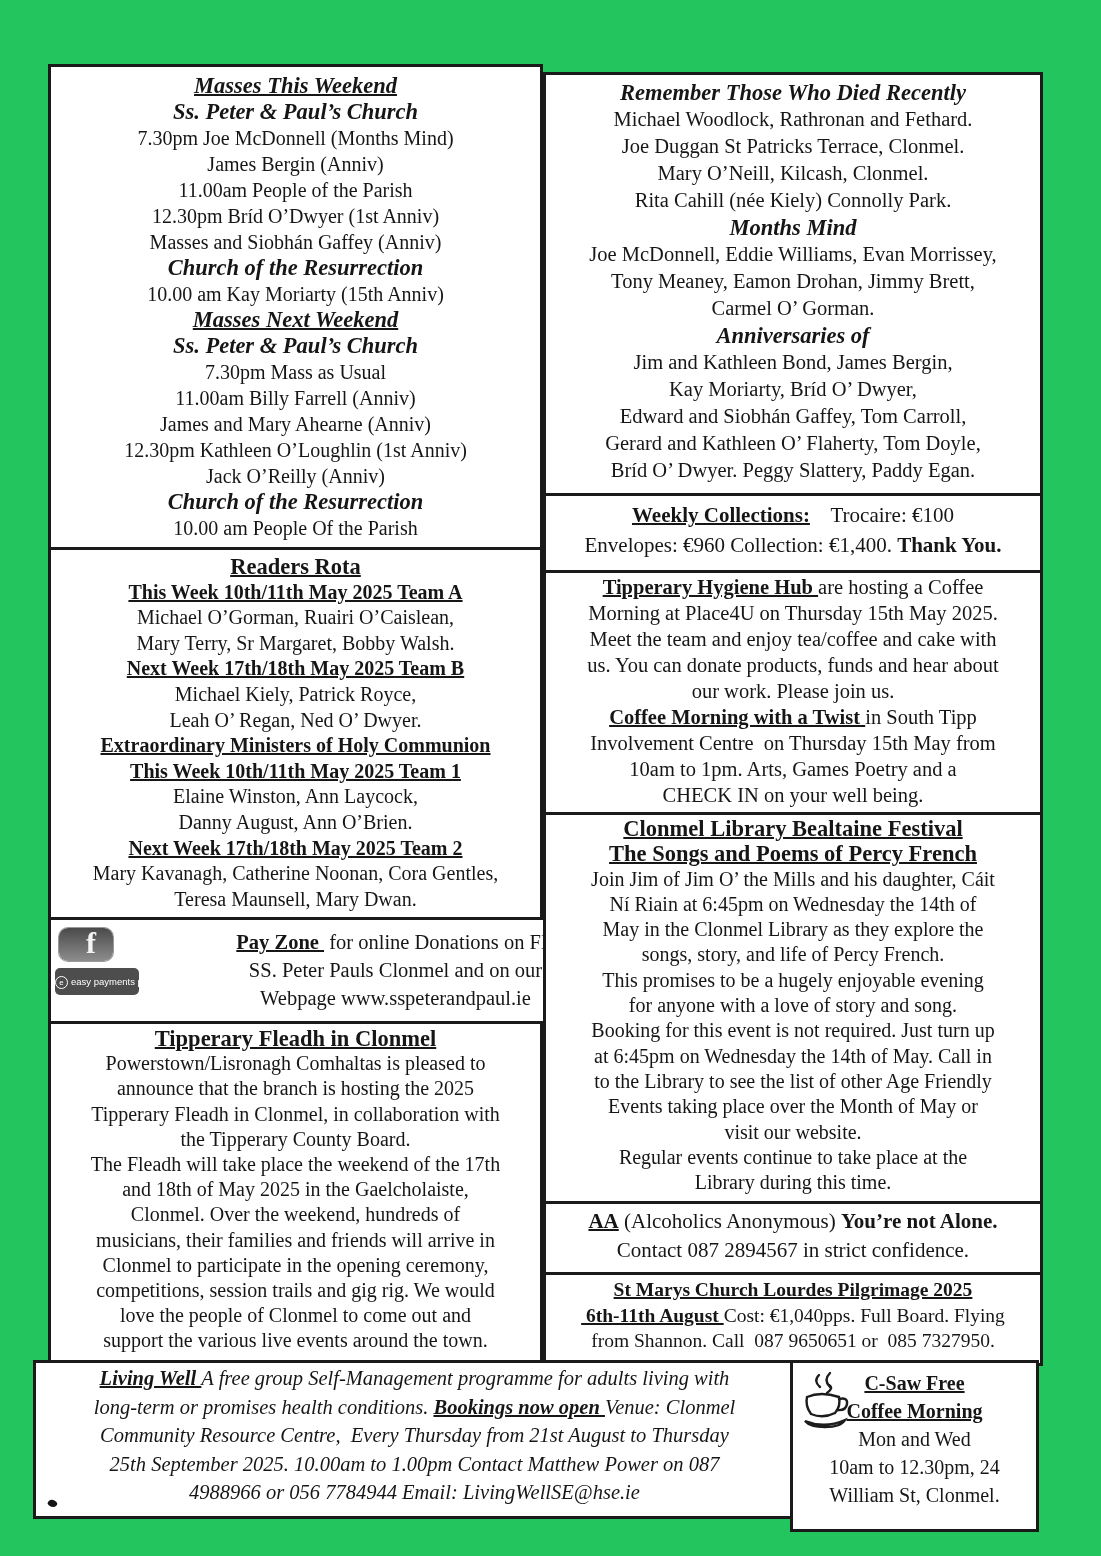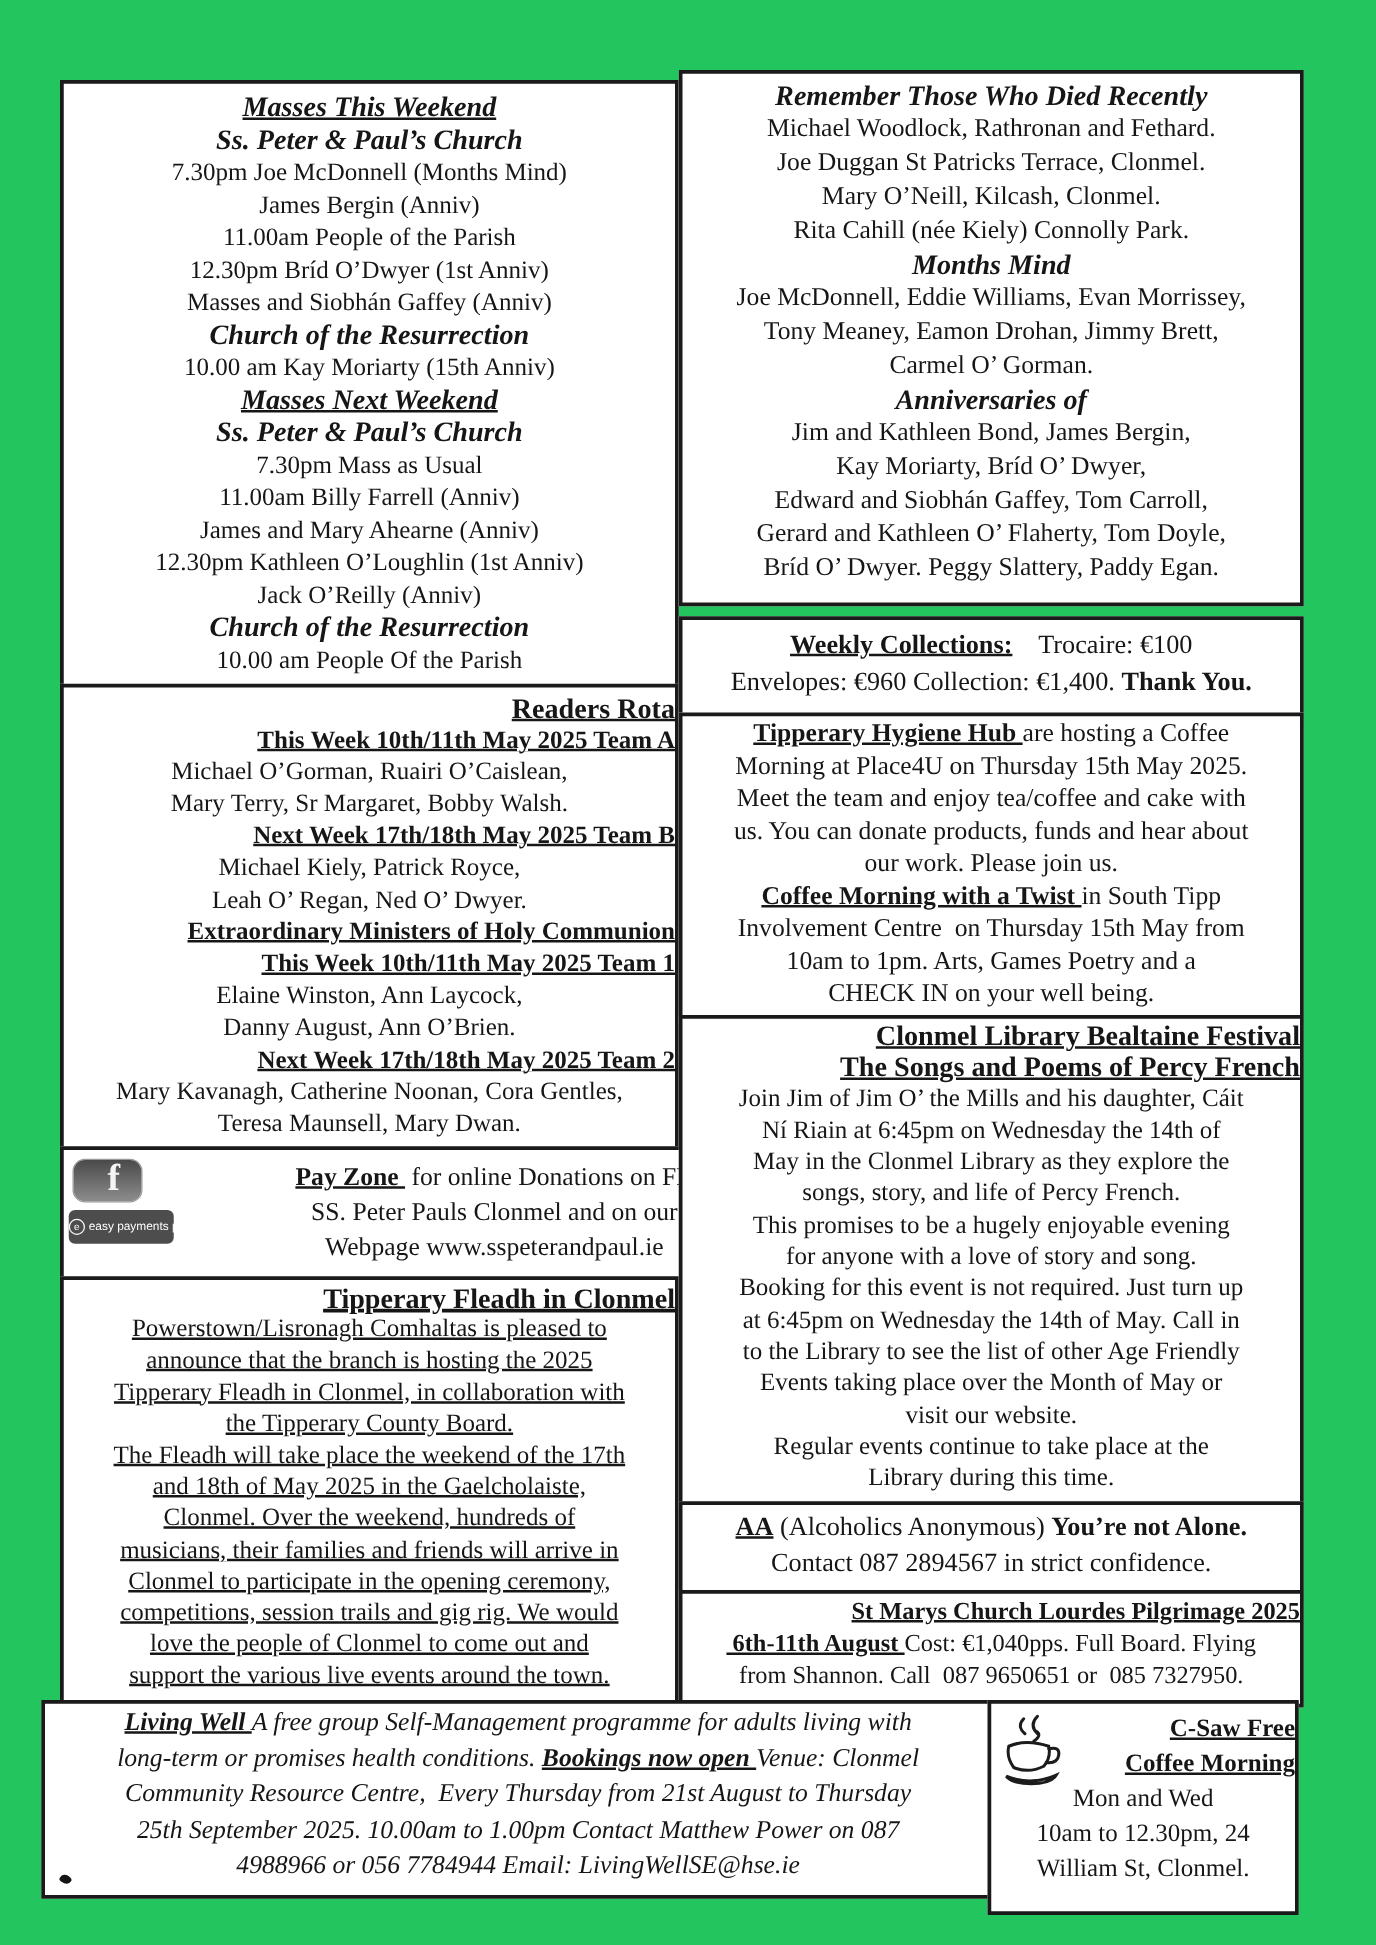--- a/index.html
+++ b/index.html
@@ -7,31 +7,31 @@
     position:relative;width:1101px;height:1556px;background:#22c55e;
     font-family:"Liberation Serif","DejaVu Serif",serif;color:#161616;overflow:hidden;
   }
   .box{
     position:absolute;border:3px solid #1a1a1a;background:#ffffff;
     text-align:center;
   }
   .line{white-space:pre;}
   .seg{white-space:pre;}
   .b{font-weight:bold;}
-  .bu{font-weight:bold;text-decoration:underline;text-decoration-thickness:2px;text-align:right;}
+  .bu{font-weight:bold;text-decoration:underline;text-decoration-thickness:2px;}
   .bi{font-weight:bold;font-style:italic;}
   .biu{font-weight:bold;font-style:italic;text-decoration:underline;text-decoration-thickness:2px;}
   .h1{font-size:22.5px;}
 
   #box-masses{left:48px;top:64px;width:489px;height:483px;font-size:20px;line-height:26px;padding-top:6px;}
   #box-rota{left:48px;top:547px;width:489px;height:370px;font-size:20px;line-height:25.6px;padding-top:4px;}
   #box-payzone{left:48px;top:917px;width:489px;height:104px;font-size:20.5px;line-height:28px;padding-top:8px;padding-left:100px;}
-  #box-fleadh{left:48px;top:1021px;width:489px;height:337px;font-size:20px;line-height:25.2px;padding-top:2px;text-decoration:underline;}
-
-  #box-died{left:543px;top:56px;width:494px;height:419px;font-size:20.5px;line-height:27px;padding-top:4px;}
+  #box-fleadh{left:48px;top:1021px;width:489px;height:337px;font-size:20px;line-height:25.2px;padding-top:2px;}
+
+  #box-died{left:543px;top:72px;width:494px;height:419px;font-size:20.5px;line-height:27px;padding-top:4px;}
   #box-collections{left:543px;top:493px;width:494px;height:75px;font-size:21px;line-height:30px;padding-top:4px;}
   #box-hygiene{left:543px;top:570px;width:494px;height:242px;font-size:20.5px;line-height:26px;padding-top:1px;}
   #box-library{left:543px;top:812px;width:494px;height:387px;font-size:20px;line-height:25.3px;padding-top:1px;}
   #box-aa{left:543px;top:1201px;width:494px;height:71px;font-size:21px;line-height:29px;padding-top:3px;}
   #box-lourdes{left:543px;top:1272px;width:494px;height:86px;font-size:19.5px;line-height:25.5px;padding-top:2px;}
 
   #box-livingwell{left:33px;top:1360px;width:757px;height:152px;font-size:20.5px;line-height:28.6px;padding-top:1px;font-style:italic;}
   #box-csaw{left:790px;top:1360px;width:243px;height:160px;font-size:20px;line-height:28px;padding-top:6px;}
 
   

